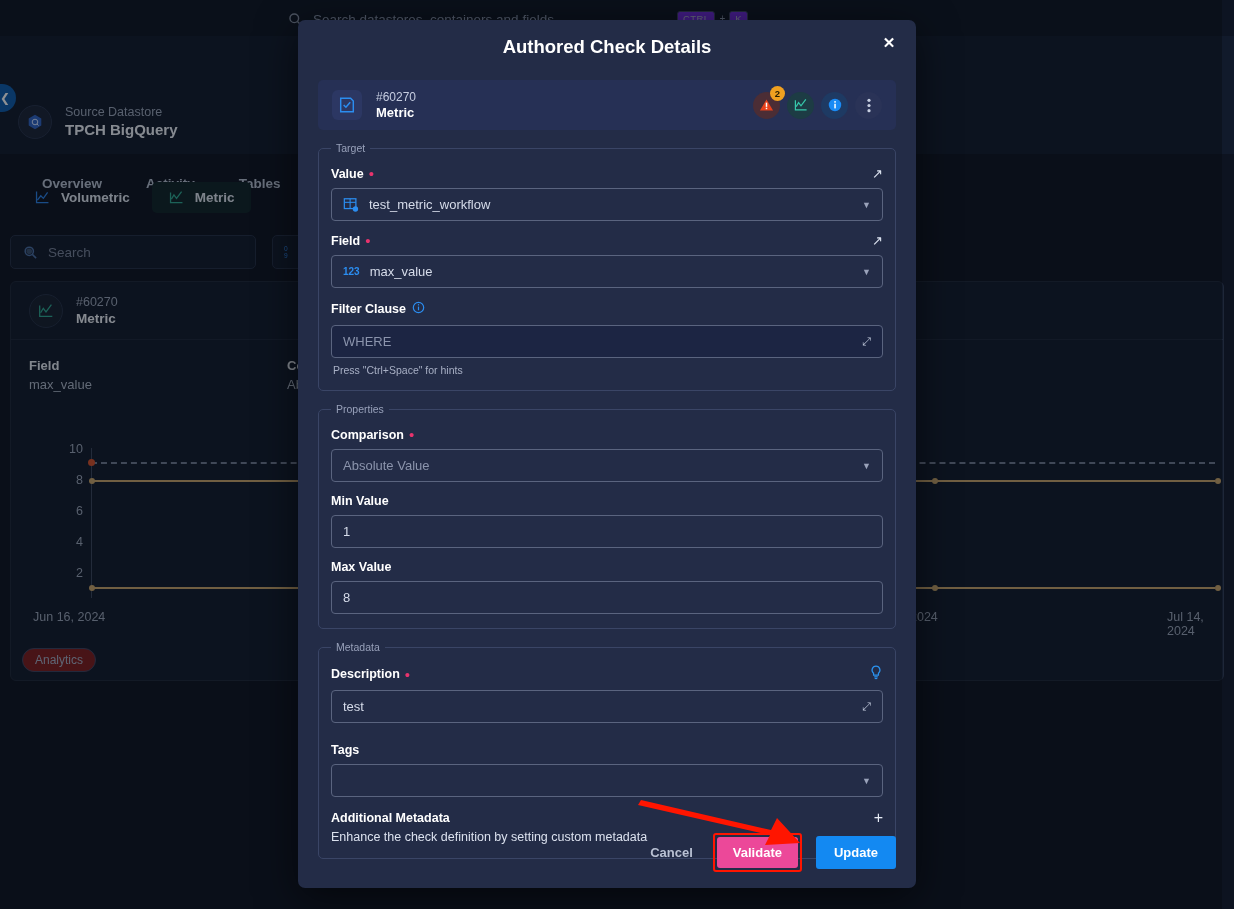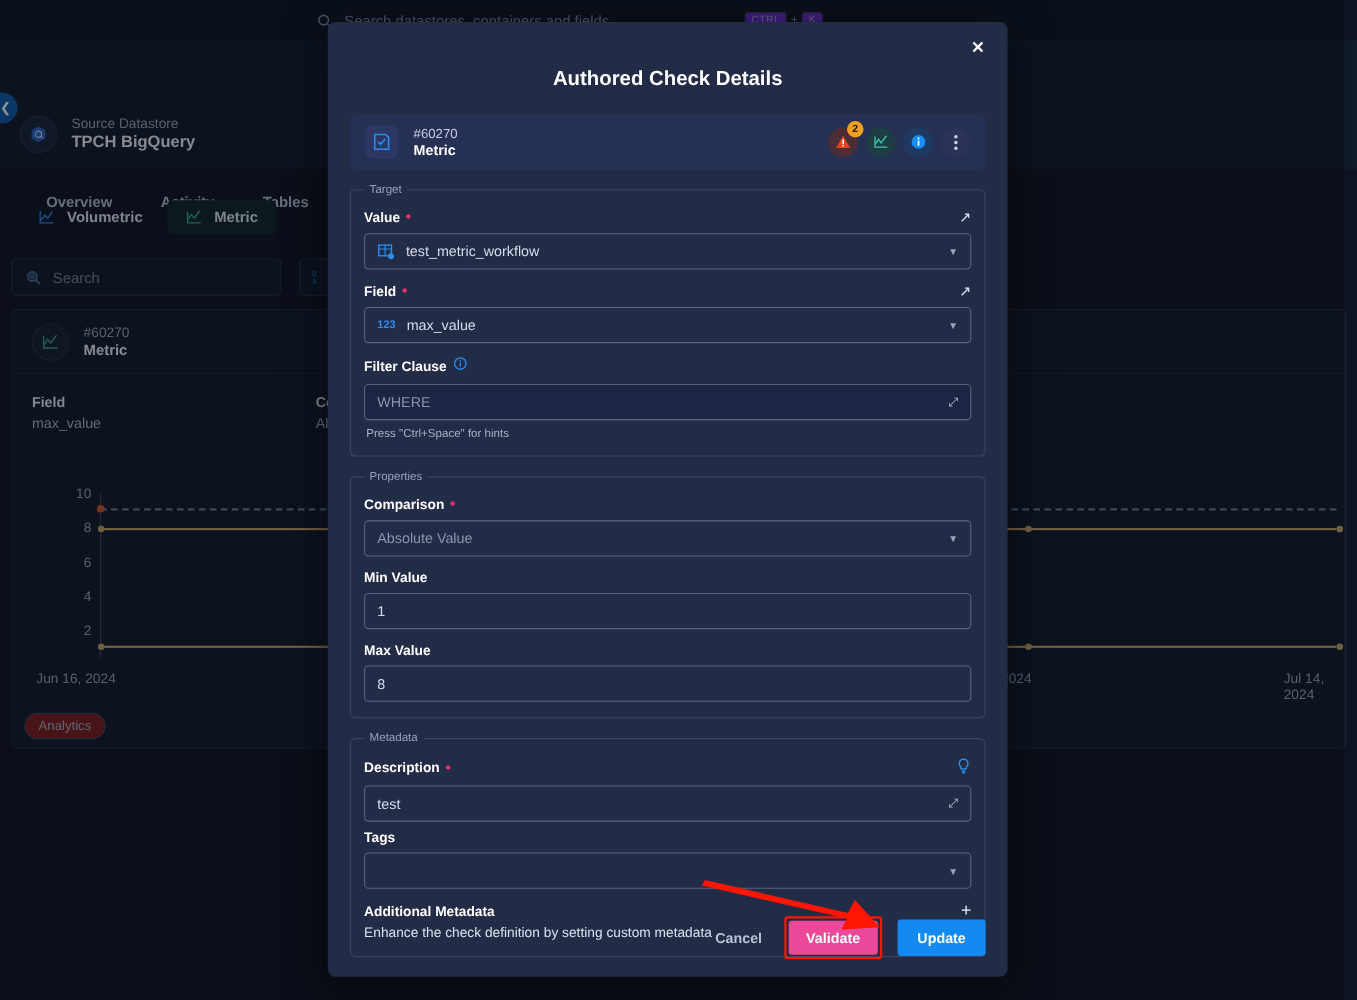--- a/index.html
+++ b/index.html
@@ -122,21 +122,21 @@
     background: #232c47; border-radius: 7px;
     box-shadow: 0 10px 40px rgba(0,0,0,.55);
   }
   .modal-close {
     position: absolute; right: 14px; top: 10px; width: 26px; height: 26px;
     display: flex; align-items: center; justify-content: center;
     color: #fff; font-size: 15px; font-weight: bold;
   }
   .modal-title {
     text-align: center; color: #fff; font-size: 18.5px; font-weight: bold;
-    padding-top: 40px;
+    padding-top: 16px;
   }
   .mc-card {
     margin: 22px 20px 0 20px; height: 50px; background: #263055;
     border-radius: 5px; display: flex; align-items: center; padding: 0 14px;
   }
   .mc-avatar {
     width: 30px; height: 30px; border-radius: 6px; background: #2c3763;
     display: flex; align-items: center; justify-content: center;
   }
   .mc-txt { margin-left: 14px; }
@@ -483,21 +483,21 @@
             <line x1="5.1" y1="12.6" x2="8.9" y2="12.6" stroke="#2b93f0" stroke-width="1.3"></line>
             <line x1="5.6" y1="14.4" x2="8.4" y2="14.4" stroke="#2b93f0" stroke-width="1.3"></line>
           </svg>
         </span>
       </div>
       <div class="input">
         <span class="val">test</span>
         <span class="expand">⤢</span>
       </div>
 
-      <div class="fld-row" style="margin-top:7px">
+      <div class="fld-row" style="margin-top:20px">
         <span class="fld-label">Tags</span>
       </div>
       <div class="input">
         <span class="val"></span>
         <span class="caret">▼</span>
       </div>
 
       <div class="meta-row">
         <span class="meta-title">Additional Metadata</span>
         <span class="plus">+</span>

